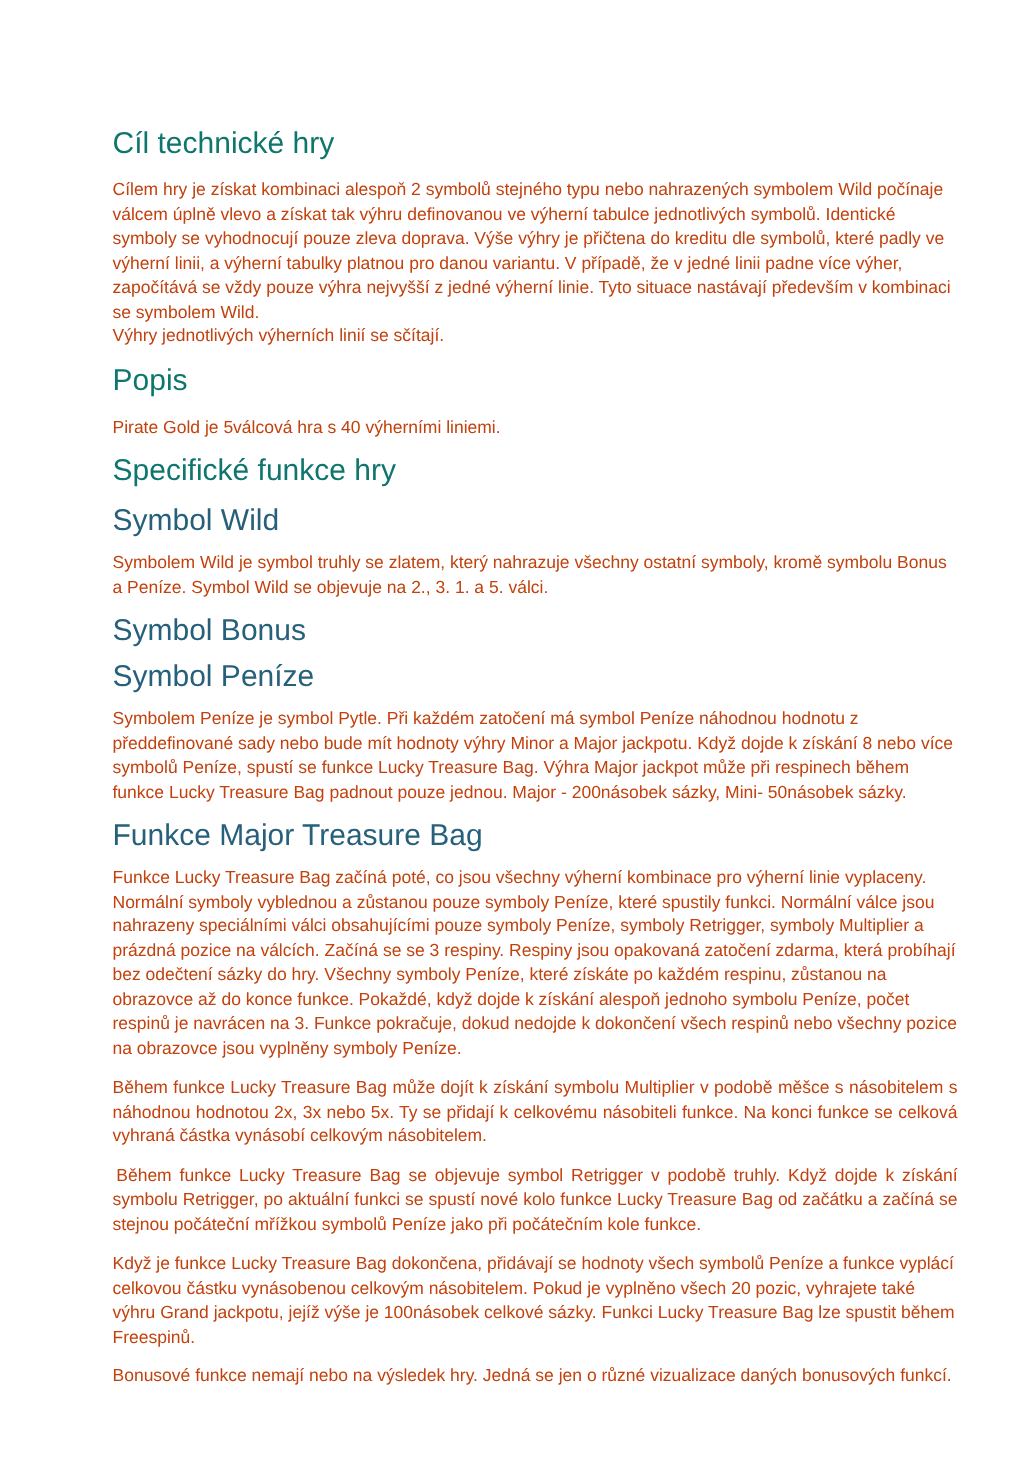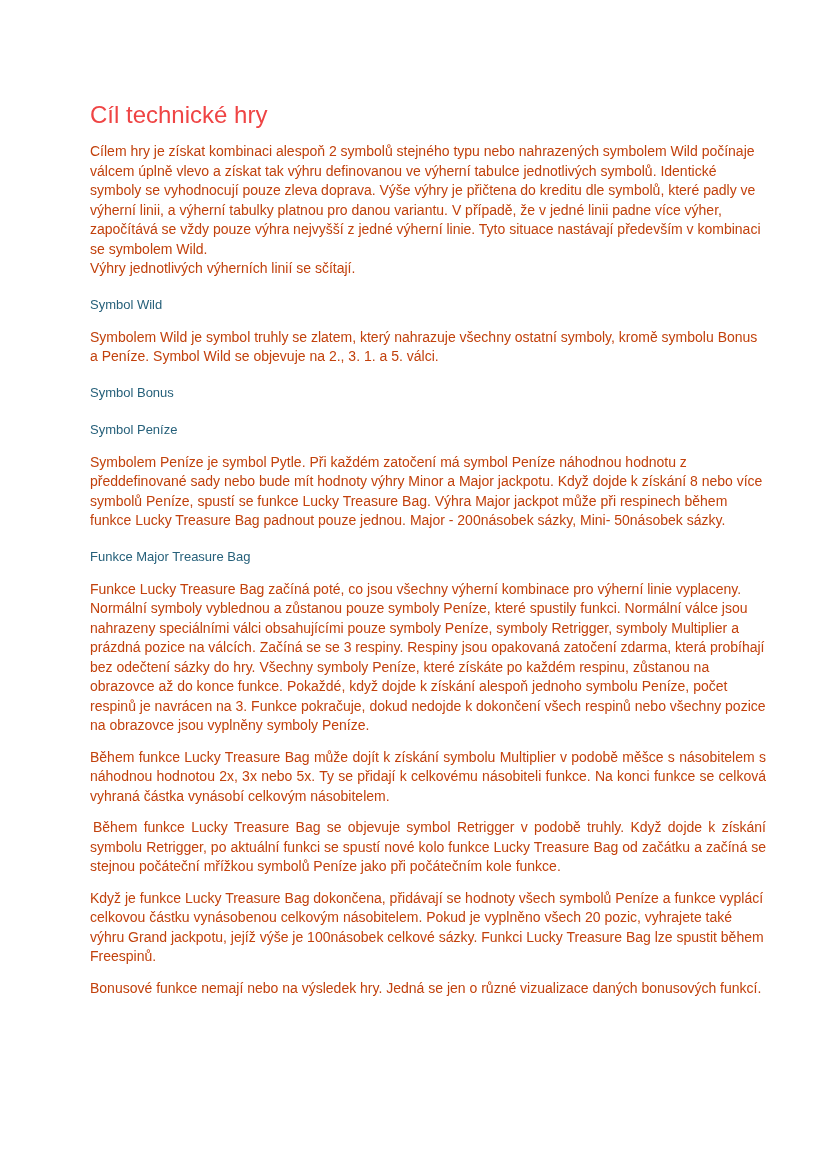--- a/index.html
+++ b/index.html
@@ -17,26 +17,26 @@
     box-sizing: border-box;
     width: 828px;
     min-height: 1170px;
     padding: 101px 62px 40px 90px;
     background: #ffffff;
   }
   h2 {
     font-size: 24px;
     line-height: 28px;
     font-weight: 400;
-    color: #ef4444;
+    color: #0f766e;
     margin: 6px 0 13px 0;
     letter-spacing: 0;
   }
   h3 {
-    font-size: 13px;
+    font-size: 24px;
     line-height: 22px;
     font-weight: 400;
     color: #26607a;
     margin: 15px 0 12px 0;
   }
   .sec:first-child h2 {
     margin-top: 0;
   }
   p {
     font-size: 14px;
@@ -56,21 +56,28 @@
 <body>
 
 <main class="page">
 
   <section class="sec">
     <h2>Cíl technické hry</h2>
     <p>Cílem hry je získat kombinaci alespoň 2 symbolů stejného typu nebo nahrazených symbolem Wild počínaje válcem úplně vlevo a získat tak výhru definovanou ve výherní tabulce jednotlivých symbolů. Identické symboly se vyhodnocují pouze zleva doprava. Výše výhry je přičtena do kreditu dle symbolů, které padly ve výherní linii, a výherní tabulky platnou pro danou variantu. V případě, že v jedné linii padne více výher, započítává se vždy pouze výhra nejvyšší z jedné výherní linie. Tyto situace nastávají především v kombinaci se symbolem Wild.
 Výhry jednotlivých výherních linií se sčítají.</p>
   </section>
 
+  <section class="sec">
+    <h2>Popis</h2>
+    <p>Pirate Gold je 5válcová hra s 40 výherními liniemi.</p>
+  </section>
 
+  <section class="sec">
+    <h2>Specifické funkce hry</h2>
+  </section>
 
   <section class="sec">
     <h3>Symbol Wild</h3>
     <p>Symbolem Wild je symbol truhly se zlatem, který nahrazuje všechny ostatní symboly, kromě symbolu Bonus a Peníze. Symbol Wild se objevuje na 2., 3. 1. a 5. válci.</p>
   </section>
 
   <section class="sec">
     <h3>Symbol Bonus</h3>
   </section>
 

